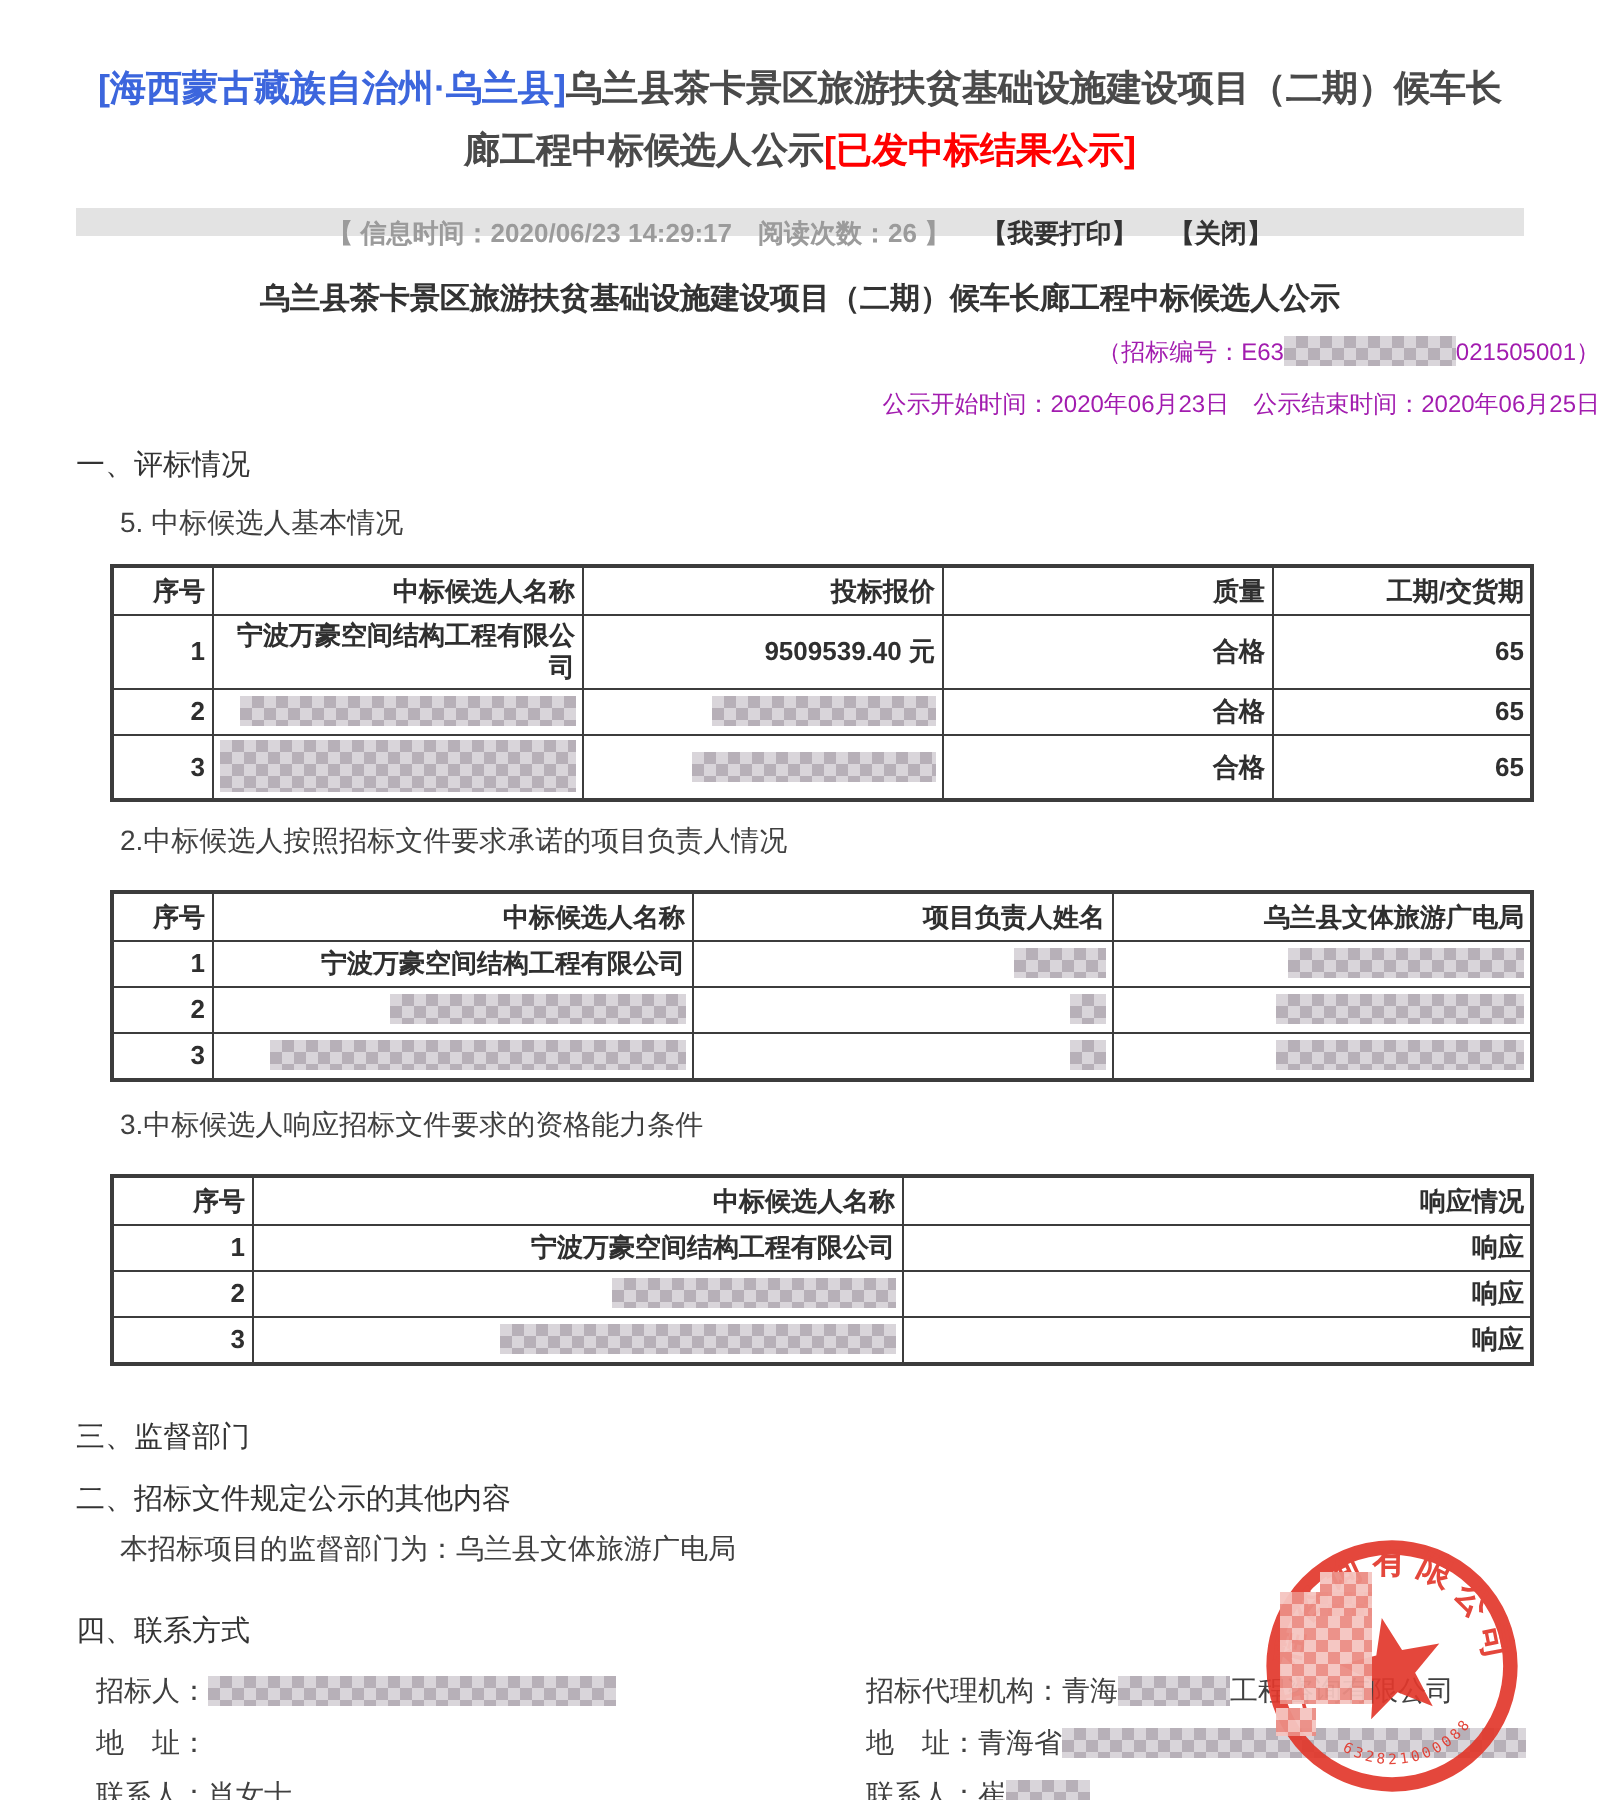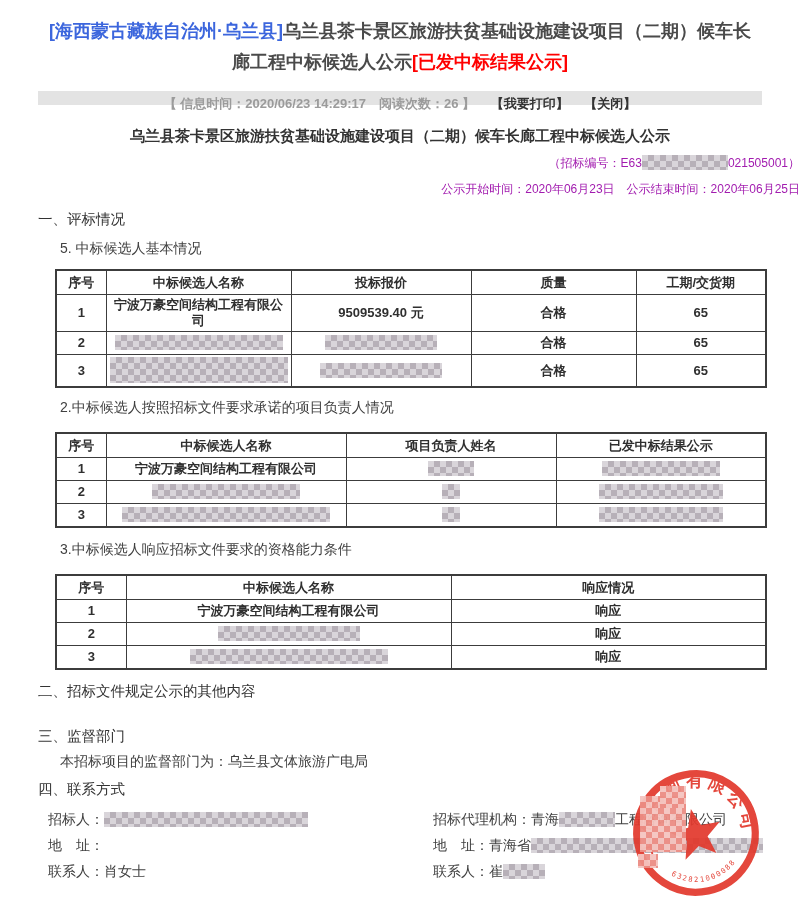--- a/index.html
+++ b/index.html
@@ -1,20 +1,20 @@
 <!DOCTYPE html>
 <html><head>
 <meta charset="utf-8">
 <style>
   html,body{margin:0;padding:0;background:#ffffff;}
   .page{position:relative;width:800px;height:900px;overflow:hidden;background:#fff;
         font-family:"Liberation Sans","DejaVu Sans",sans-serif;color:#404040;}
 
   
-  .doc-title{width:716px;margin:0 auto;padding-top:16px;text-align:center;
+  .doc-title{width:716px;margin:0 auto;padding-top:29px;text-align:center;
              font-size:18px;font-weight:bold;line-height:31px;color:#4a4a4a;}
   .doc-title .loc{color:#3c66dd;}
   .doc-title .note{color:#ff0000;}
 
   .info-bar{margin:13px 38px 0;background:#e3e3e3;height:14px;line-height:26px;
             text-align:center;font-size:13px;font-weight:bold;white-space:nowrap;}
   .info-bar .meta{color:#9b9b9b;}
   .info-bar .btn{color:#333;margin-left:12px;cursor:pointer;}
 
   
@@ -23,21 +23,21 @@
 
   
   .sec{margin:12px 0 0 38px;font-size:14.5px;font-weight:normal;color:#333;}
   .sec.sp{margin-top:26px;}
   .sub{margin:11px 0 0 60px;font-size:14px;color:#404040;}
 
   
   table{border-collapse:collapse;width:710px;margin:11px 0 0 55px;
         font-size:13px;font-weight:bold;color:#2f2f2f;text-align:center;
         border:2px solid #3c3c3c;table-layout:fixed;}
-  th,td{border:1px solid #3c3c3c;padding:2px 3px;line-height:16px;}
+  th,td{border:1px solid #3c3c3c;padding:2px 3px;line-height:16px;text-align:right;}
   th{height:19px;}
   td{height:18px;}
 
   
   .px{display:inline-block;height:15px;vertical-align:-3px;
       background-color:#d9d5da;
       background-image:
         linear-gradient(45deg,#b7b0b8 25%,transparent 25%,transparent 75%,#b7b0b8 75%),
         linear-gradient(45deg,#b7b0b8 25%,transparent 25%,transparent 75%,#b7b0b8 75%);
       background-size:12px 12px;background-position:0 0,6px 6px;}
@@ -128,21 +128,21 @@
         <col style="width:50px">
         <col style="width:240px">
         <col style="width:210px">
         <col style="width:210px">
       </colgroup>
     <tbody>
         <tr>
       <th>序号</th>
       <th>中标候选人名称</th>
       <th>项目负责人姓名</th>
-      <th>已发中标结果公示</th>
+      <th>乌兰县文体旅游广电局</th>
     </tr>
     <tr>
       <td>1</td>
       <td>宁波万豪空间结构工程有限公司</td>
       <td><span class="px" style="width:46px"></span></td>
       <td><span class="px" style="width:118px"></span></td>
     </tr>
     <tr>
       <td>2</td>
       <td><span class="px" style="width:148px"></span></td>
@@ -183,24 +183,24 @@
       <td>响应</td>
     </tr>
     <tr>
       <td>3</td>
       <td><span class="px" style="width:198px"></span></td>
       <td>响应</td>
     </tr>
   </tbody>
     </table>
 
+  <div class="sec sp">三、监督部门</div>
   <div class="sec">二、招标文件规定公示的其他内容</div>
-  <div class="sec sp">三、监督部门</div>
   <div class="sub" style="margin-top:7px">本招标项目的监督部门为：乌兰县文体旅游广电局</div>
-  <div class="sec" style="margin-top:9px">四、联系方式</div>
+  <div class="sec" style="margin-top:22px">四、联系方式</div>
 
   <div class="contact">
     <div><span>招标人：</span><span class="px" style="width:204px"></span></div>
     <div><span>招标代理机构：青海</span><span class="px" style="width:56px"></span><span>工程咨询有限公司</span></div>
 
     <div>地　址：</div>
     <div><span>地　址：青海省</span><span class="px" style="width:232px"></span></div>
 
     <div>联系人：肖女士</div>
     <div><span>联系人：崔</span><span class="px" style="width:42px"></span></div>

